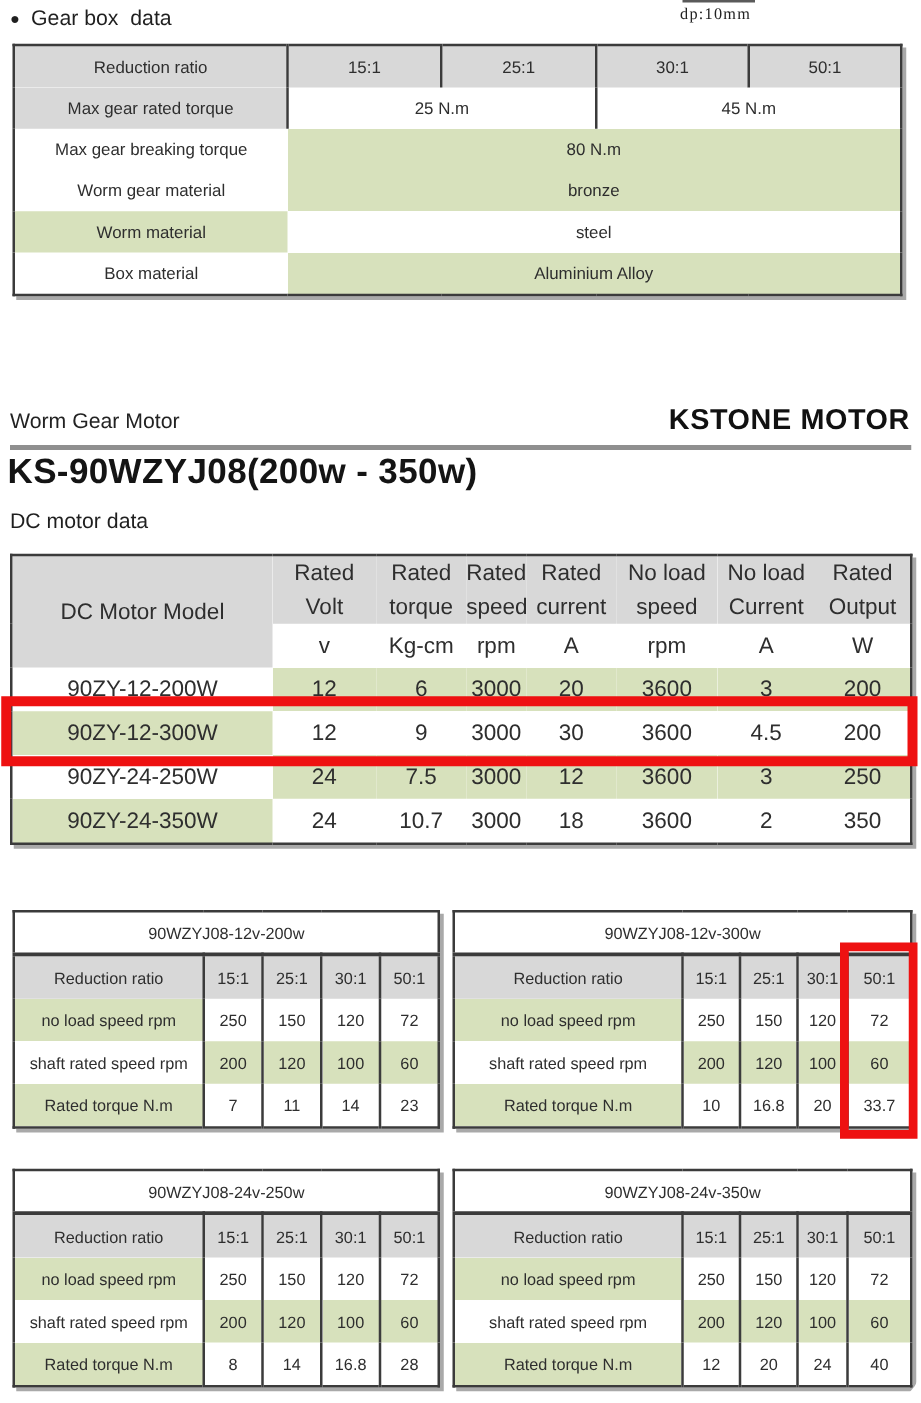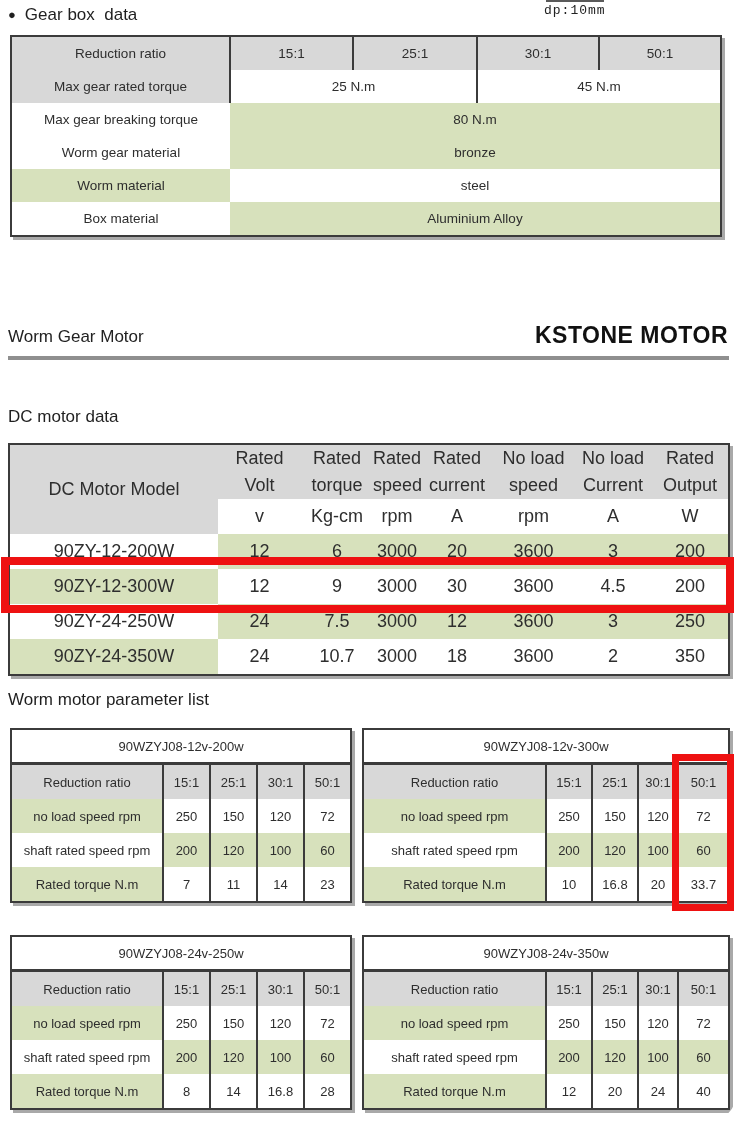--- a/index.html
+++ b/index.html
@@ -2,21 +2,21 @@
 <html><head>
 <meta charset="utf-8">
 <style>
   html,body{margin:0;padding:0;background:#ffffff;}
   #canvas{position:relative;width:737px;height:1122px;background:#ffffff;
           font-family:"Liberation Sans",sans-serif;color:#2e2e2e;overflow:hidden;border-radius:30px;}
   .abs{position:absolute;}
   .heading{font-size:17px;color:#1f1f1f;}
   .bullet{font-size:13px;vertical-align:1px;margin-right:9px;}
   #dp-line{position:absolute;left:546px;top:0;width:58px;height:2px;background:#5a5a5a;}
-  #dp-note{position:absolute;left:544px;top:3px;font-family:Liberation Mono, monospace;
+  #dp-note{position:absolute;left:544px;top:3px;font-family:Liberation Serif, serif;
            font-size:13px;letter-spacing:1px;color:#222;}
   table.tbl{border-collapse:collapse;table-layout:fixed;background:#fff;
             border:2px solid #3b3b3b;box-shadow:3px 3px 0 #a9a9a9;}
   table.tbl td{padding:0;text-align:center;vertical-align:middle;overflow:hidden;}
   .gray{background:#d8d8d8;}
   .green{background:#d7e1bc;}
   .white{background:#ffffff;}
   .vline{border-left:2px solid #3b3b3b;}
   
   #gearbox-table{left:10px;top:35px;width:710px;}
@@ -89,20 +89,21 @@
         <td class="white">Box material</td>
         <td class="green" colspan="4">Aluminium Alloy</td>
       </tr>
     </tbody>
   </table>
 
   <div class="abs" id="brand-left">Worm Gear Motor</div>
   <div class="abs" id="brand-right">KSTONE MOTOR</div>
   <div class="abs" id="brand-divider"></div>
 
+  <div class="abs" id="model-heading">KS-90WZYJ08(200w - 350w)</div>
   <div class="abs heading" id="dc-heading">DC motor data</div>
 
   <table class="tbl abs" id="dc-table">
     <colgroup>
         <col style="width:209px">
         <col style="width:83px">
         <col style="width:72px">
         <col style="width:48px">
         <col style="width:72px">
         <col style="width:81px">
@@ -172,21 +173,20 @@
         <td class="white">10.7</td>
         <td class="white">3000</td>
         <td class="white">18</td>
         <td class="white">3600</td>
         <td class="white">2</td>
         <td class="white">350</td>
       </tr>
     </tbody>
   </table>
 
-  <div class="abs heading" id="worm-heading">Worm motor parameter list</div>
 
   <table class="tbl small abs" style="left:10px;top:728px;width:340px;">
     <colgroup>
         <col style="width:152px">
         <col style="width:47px">
         <col style="width:47px">
         <col style="width:47px">
         <col style="width:47px">
       </colgroup>
     <tbody>

